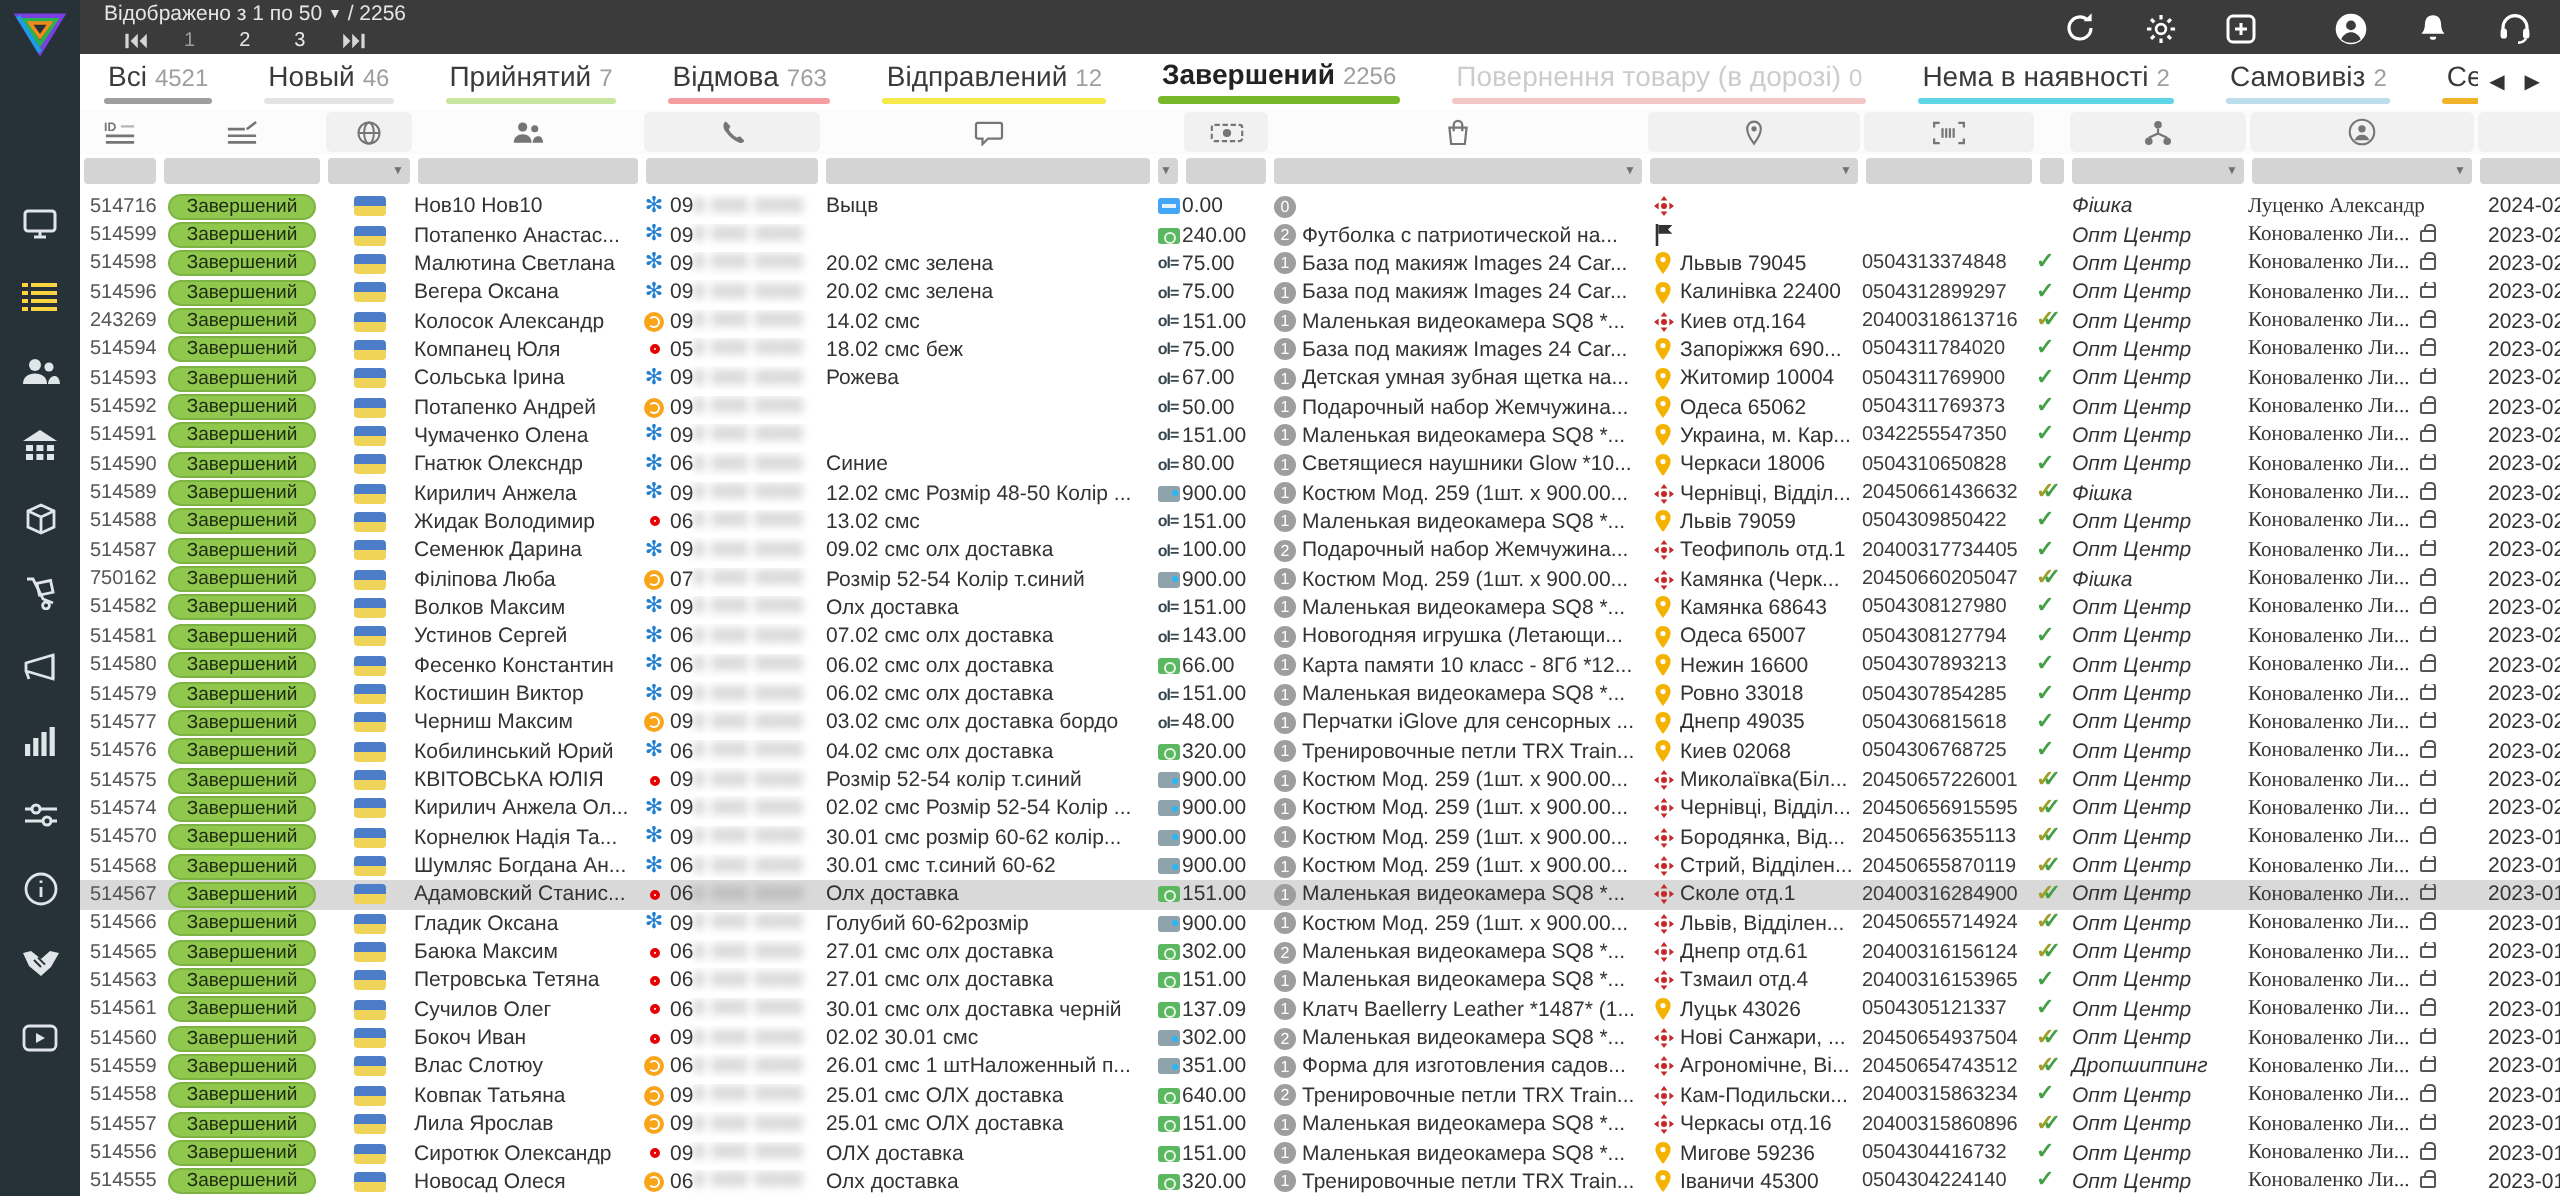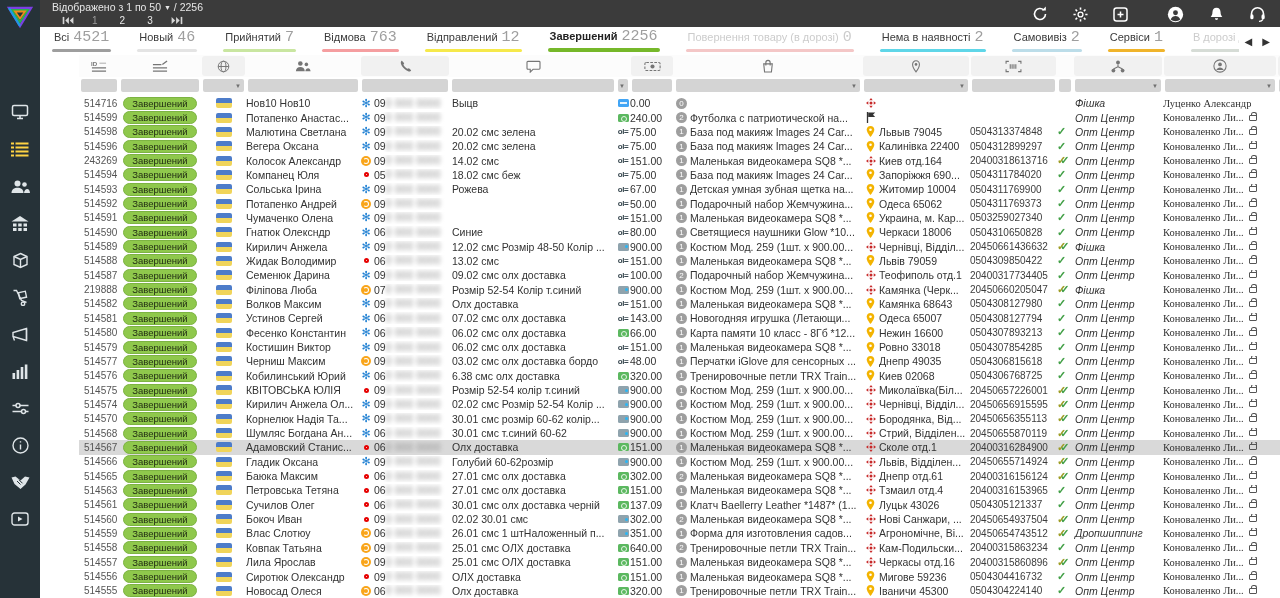--- a/index.html
+++ b/index.html
@@ -26,30 +26,30 @@
   .pager .pnum.cur{color:#9c9c9c;}
   .pager svg{cursor:pointer;display:block;}
   .top-actions{margin-left:auto;display:flex;align-items:center;gap:25px;height:26px;padding-right:4px;}
   .ta{cursor:pointer;display:flex;align-items:center;}
   .ta.gap{margin-left:14px;}
   
   .tabsbar{height:28px;background:#fff;display:flex;align-items:stretch;padding-left:12px;flex-shrink:0;}
   .tabs{display:flex;gap:26px;overflow:hidden;flex:1;white-space:nowrap;}
   .tab{display:flex;flex-direction:column;justify-content:flex-end;cursor:pointer;padding-bottom:3px;}
   .tab .tline{display:flex;align-items:baseline;gap:4px;padding:0 2px;}
-  .tab .lbl{font-size:11px;color:#3a3a3a;}
-  .tab .cnt{font-size:15px;color:#9e9e9e;font-family:Liberation Mono, monospace;}
+  .tab .lbl{font-size:14px;color:#3a3a3a;}
+  .tab .cnt{font-size:12px;color:#9e9e9e;}
   .tab .ul{height:3px;border-radius:2px;margin-top:3px;}
   .tab.active .lbl{font-weight:bold;color:#222;}
   .tab.active .ul{height:4px;}
   .tab.disabled .lbl,.tab.disabled .cnt{color:#ccc;}
   .tab-arrows{display:flex;align-items:center;gap:10px;padding:0 10px 0 6px;color:#333;}
   .tab-arrows span{font-size:10px;cursor:pointer;}
   
-  .ghead,.gfilter,.r{display:grid;grid-template-columns:40px 82px 45px 114px 90px 166px 14px 44px 188px 108px 87px 16px 90px 114px 50px;margin-left:39px;}
+  .ghead,.gfilter,.r{display:grid;grid-template-columns:40px 82px 45px 114px 90px 166px 14px 44px 188px 108px 87px 16px 90px 114px 50px;}
   .ghead{height:22px;align-items:center;background:#fcfcfc;flex-shrink:0;}
   .hcell{height:20px;display:flex;align-items:center;justify-content:center;cursor:pointer;}
   .hcell.shade{background:#f1f1f1;border-radius:3px;margin:0 1px;}
   .gfilter{height:19px;align-items:center;background:#fff;flex-shrink:0;padding-bottom:2px;}
   .fbox{height:13px;background:#d4d4d4;border-radius:2px;margin:0 2px;display:flex;align-items:center;justify-content:flex-end;padding-right:3px;cursor:text;}
   .fcaret{font-size:6px;color:#707070;}
   .rows{flex:1;overflow:hidden;}
   .r{height:14.35px;align-items:center;font-size:10.5px;color:#333;cursor:pointer;}
   .r.sel{background:#d9d9d9;}
   .c{overflow:hidden;white-space:nowrap;}
@@ -864,21 +864,21 @@
           </div>
     <div class="c c-ct">
             <span class="locw">
               <svg width="9" height="11" viewBox="0 0 9 11">
                 <path d="M4.5 0C2.2 0 .7 1.7.7 3.8.7 6.5 4.5 11 4.5 11s3.8-4.5 3.8-7.2C8.3 1.7 6.8 0 4.5 0z" fill="#f3b300"></path>
                 <circle cx="4.5" cy="3.8" r="1.3" fill="#fff"></circle>
               </svg>
             </span>
             <span class="city">Украина, м. Кар...</span>
           </div>
-    <div class="c c-tt">0503259027340</div>
+    <div class="c c-tt">0342255547350</div>
     <div class="c c-ck">
             <span class="ck1">✓</span>
           </div>
     <div class="c c-so">Опт Центр</div>
     <div class="c c-us">
             <span class="uname">Коноваленко Ли...</span>
             <span class="lock"></span>
           </div>
     <div class="c c-dt">2023-02</div>
   </div>
@@ -1066,21 +1066,21 @@
           </div>
     <div class="c c-so">Опт Центр</div>
     <div class="c c-us">
             <span class="uname">Коноваленко Ли...</span>
             <span class="lock"></span>
           </div>
     <div class="c c-dt">2023-02</div>
   </div>
 
   <div class="r">
-    <div class="c c-id">219888</div>
+    <div class="c c-id">750162</div>
     <div class="c c-st">
             <span class="pill">Завершений</span>
           </div>
     <div class="c c-fl">
             <span class="flag"></span>
           </div>
     <div class="c c-nm">Філіпова Люба</div>
     <div class="c c-ph">
             <span class="op lc">
               <i></i>
@@ -1353,21 +1353,21 @@
           </div>
     <div class="c c-fl">
             <span class="flag"></span>
           </div>
     <div class="c c-nm">Кобилинський Юрий</div>
     <div class="c c-ph">
             <span class="op ks">✻</span>
             <span class="pfx">06</span>
             <span class="blurred">0 000 0000</span>
           </div>
-    <div class="c c-cm">6.38 смс олх доставка</div>
+    <div class="c c-cm">04.02 смс олх доставка</div>
     <div class="c c-pay">
             <span class="pay cash"></span>
           </div>
     <div class="c c-am">320.00</div>
     <div class="c c-pr">
             <span class="qty">1</span>
             <span class="pname">Тренировочные петли TRX Train...</span>
           </div>
     <div class="c c-ct">
             <span class="locw">

